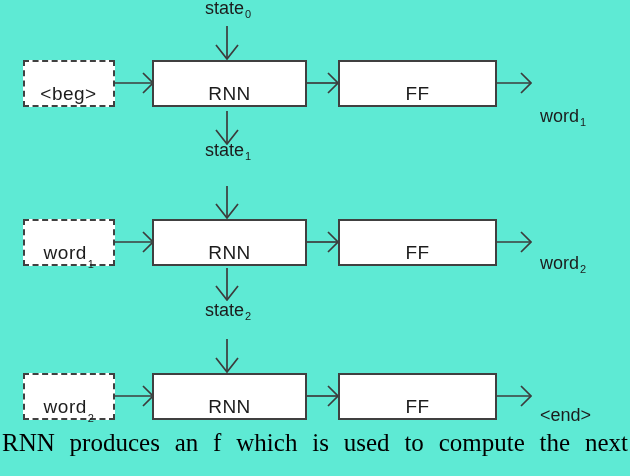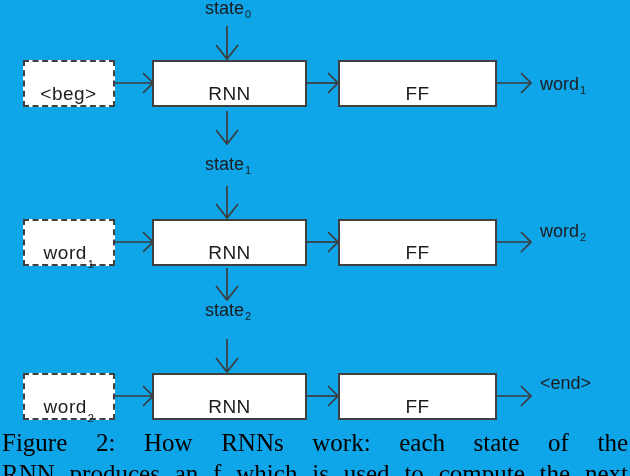--- a/index.html
+++ b/index.html
@@ -1,32 +1,32 @@
 <!DOCTYPE html>
 <html><head>
 <meta charset="utf-8">
 <style>
   html,body{margin:0;padding:0;background:#fff;}
   .page{
-    position:relative;width:630px;height:476px;background:#0ea5e9;
+    position:relative;width:630px;height:476px;background:#5eead4;
     overflow:hidden;font-family:"Liberation Sans",sans-serif;color:#1c1c1c;
   }
   .box{
     position:absolute;height:47px;border:2px solid #404040;box-sizing:border-box;
     background:#fff;display:flex;align-items:flex-end;justify-content:center;
     font-size:19px;letter-spacing:.5px;white-space:nowrap;
   }
   .dashed{border-style:dashed;}
   .state-label{
     position:absolute;left:228px;transform:translateX(-50%);
     font-size:18px;line-height:20px;white-space:nowrap;
   }
   .out-label{
     position:absolute;left:540px;transform:translateY(-50%);
-    font-size:18px;white-space:nowrap;
+    font-size:18px;white-space:nowrap;margin-top:32px;
   }
   sub.sub{font-size:11px;line-height:0;vertical-align:-4px;margin-left:1px;}
   .arr{position:absolute;}
   .arr line,.arr polyline{stroke:#3c3c3c;stroke-width:1.7;fill:none;}
   .caption{
     position:absolute;left:0;right:0;top:427px;
     font-family:"Liberation Serif",serif;font-size:25px;color:#000;
   }
   .cap-line{
     height:31px;line-height:31px;padding:0 2px;
@@ -71,21 +71,21 @@
     <div class="out-label" style="top:84px">
       <span>word</span><sub class="sub">1</sub>
     </div>
     <svg class="arr" style="left:214px;top:111px" width="26" height="34" viewBox="0 0 26 34">
       <line x1="13" y1="0" x2="13" y2="32"></line>
       <polyline points="2,19 13,33 24,19"></polyline>
     </svg>
   </div>
 
   <div>
-    <div class="state-label" style="top:154px">
+    <div class="state-label" style="top:140px">
       <span>state</span><sub class="sub">1</sub>
     </div>
     <svg class="arr" style="left:214px;top:186px" width="26" height="33" viewBox="0 0 26 33">
       <line x1="13" y1="0" x2="13" y2="31"></line>
       <polyline points="2,18 13,32 24,18"></polyline>
     </svg>
     <div class="box dashed" style="left:23px;top:219px;width:92px">
       <span>word</span>
         <sub class="sub">1</sub>
     </div>
@@ -145,17 +145,16 @@
     <svg class="arr" style="left:497px;top:384px" width="35" height="24" viewBox="0 0 35 24">
       <line x1="0" y1="12" x2="33" y2="12"></line>
       <polyline points="24,2 34,12 24,22"></polyline>
     </svg>
     <div class="out-label" style="top:383px">
       <span>&lt;end&gt;</span><sub class="sub"></sub>
     </div>
   </div>
 
   <div class="caption">
-    <div class="cap-line">Figure 2: How RNNs work: each state of the</div>
     <div class="cap-line">RNN produces an f which is used to compute the next</div>
   </div>
 
 </div>
 
 </body></html>

